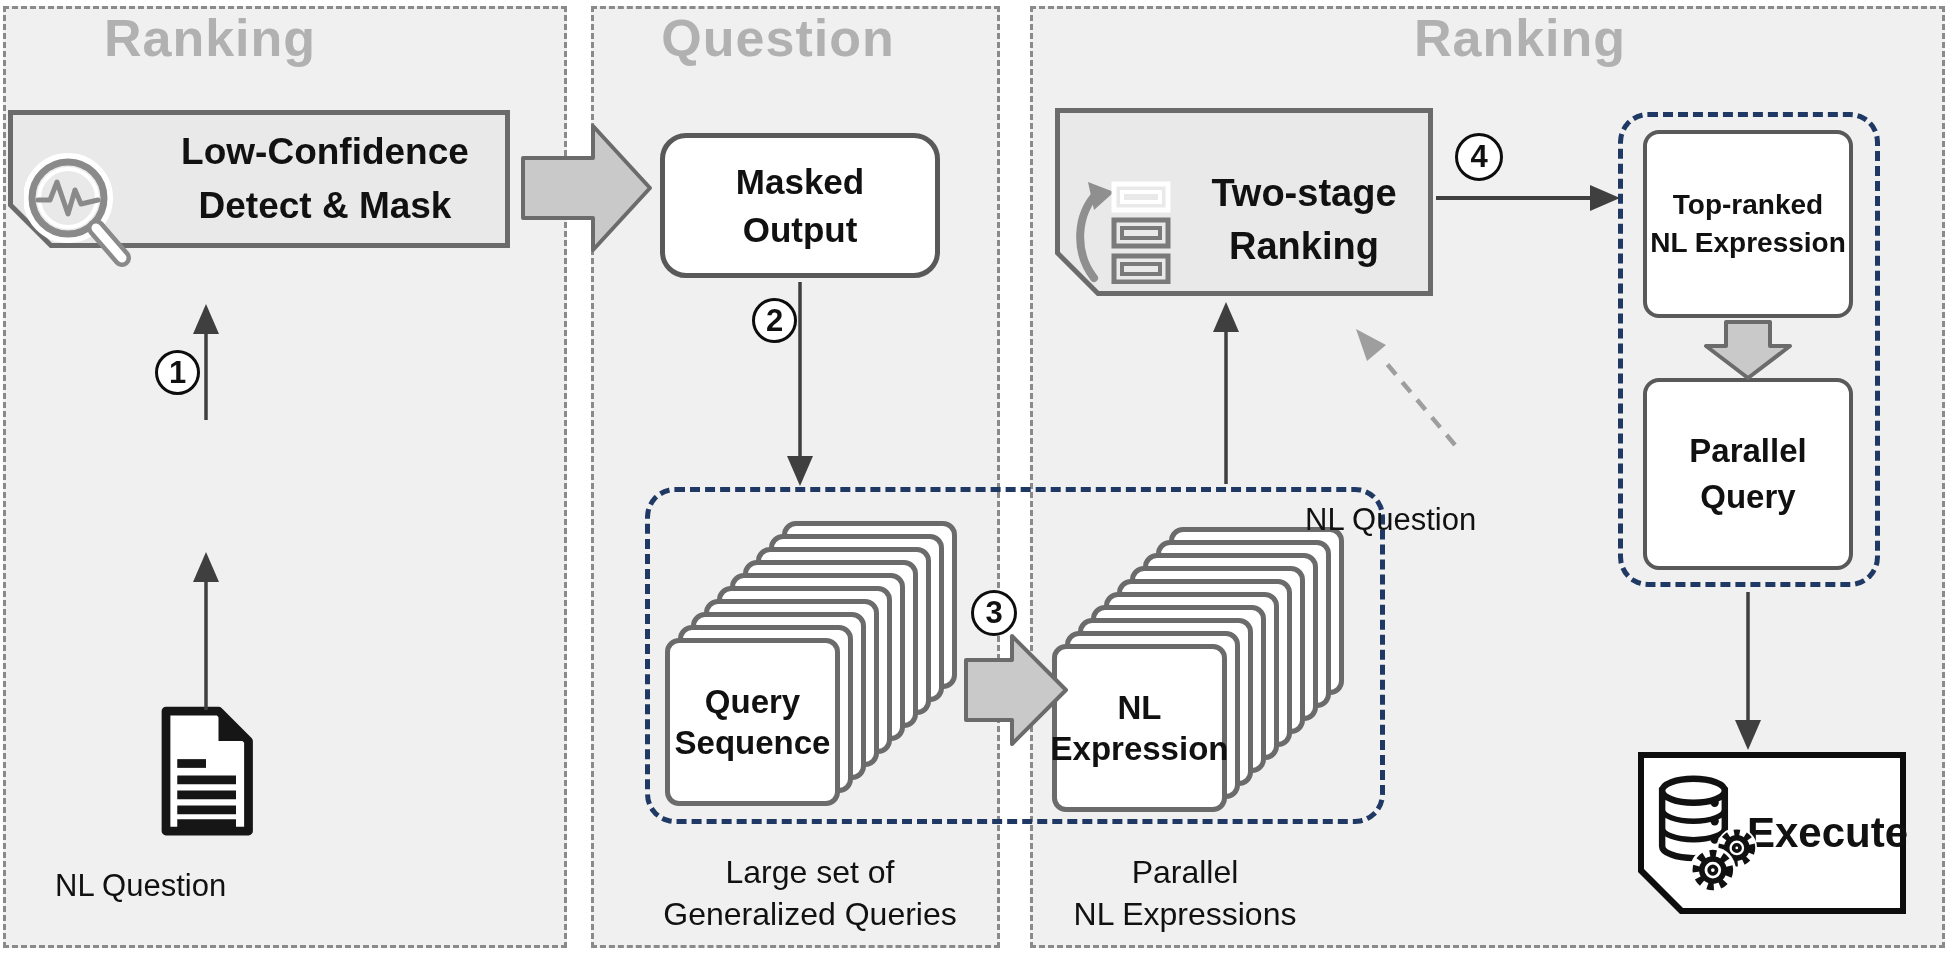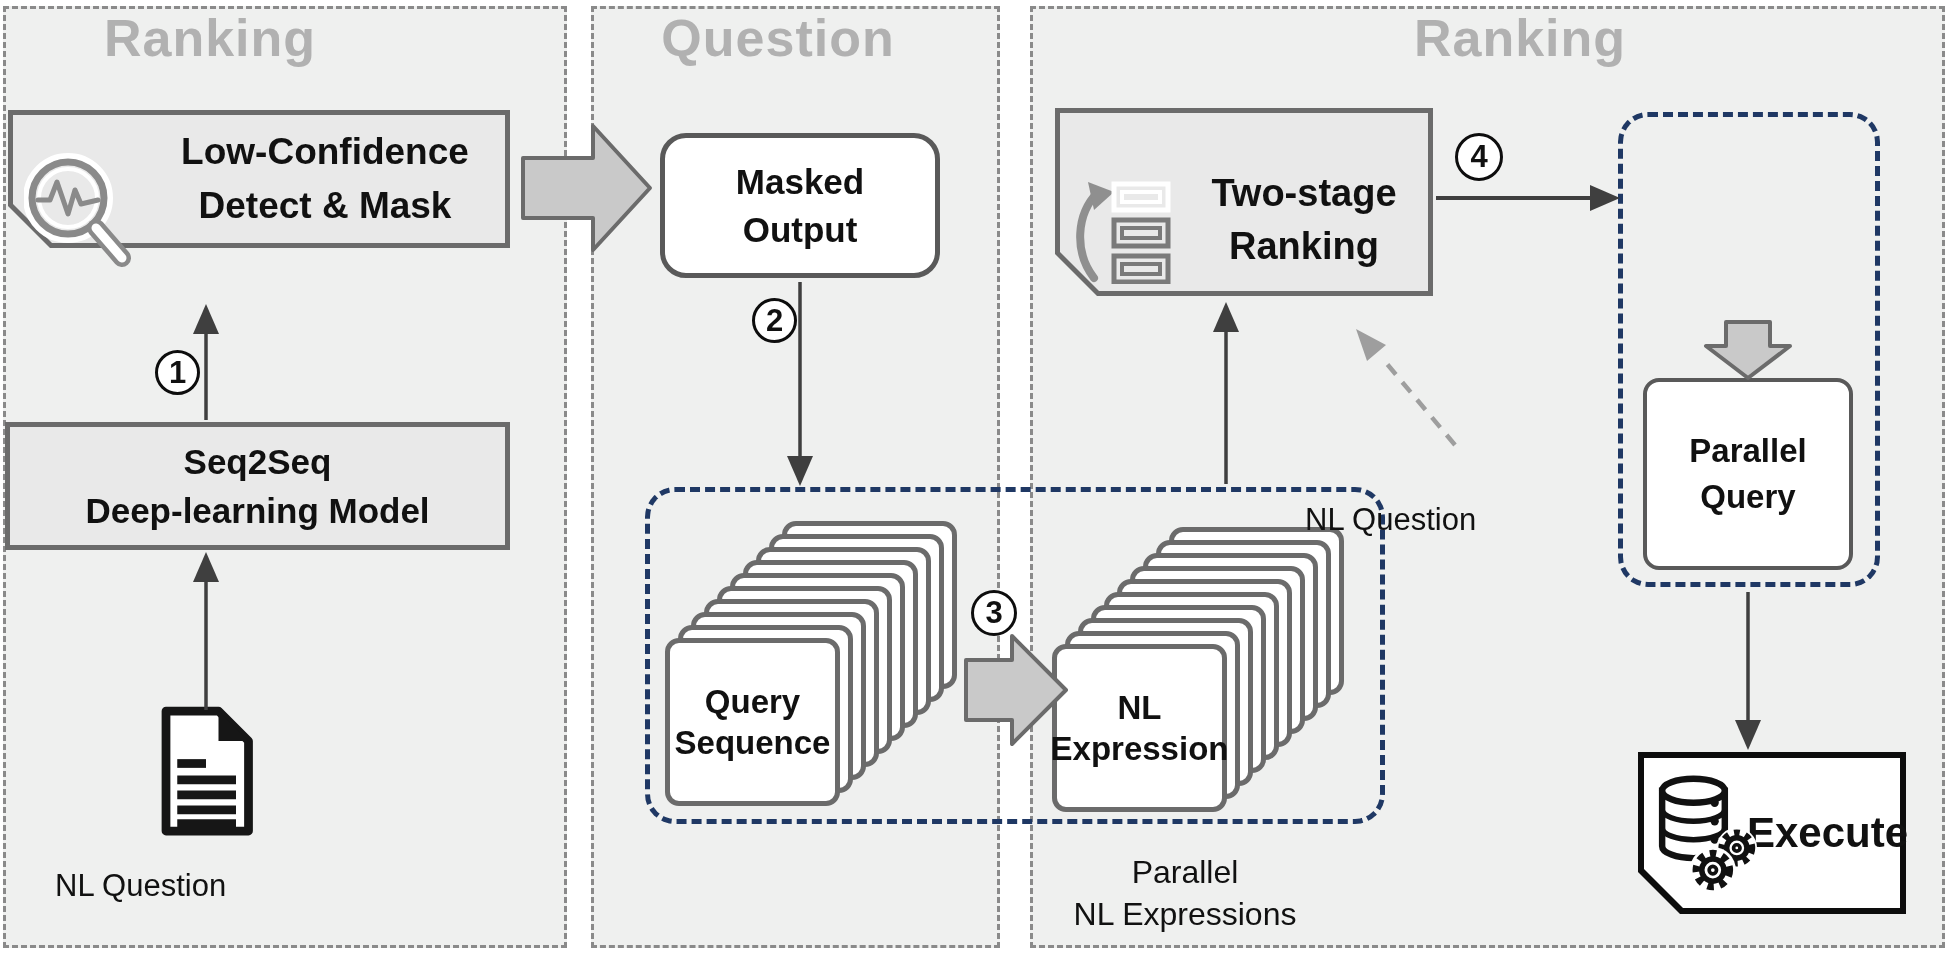--- a/index.html
+++ b/index.html
@@ -77,22 +77,20 @@
 
   <svg class="icon-abs" style="left:24px;top:148px;" width="118" height="128" viewBox="0 0 118 128">
     <circle cx="44" cy="50" r="42" fill="none" stroke="#ffffff" stroke-width="6"></circle>
     <circle cx="44" cy="50" r="36" fill="none" stroke="#8a8a8a" stroke-width="7"></circle>
     <circle cx="44" cy="50" r="29" fill="none" stroke="#ffffff" stroke-width="4"></circle>
     <polyline points="14,52 26,52 33,34 44,66 51,42 57,56 74,52" fill="none" stroke="#8a8a8a" stroke-width="5" stroke-linejoin="round" stroke-linecap="round"></polyline>
     <line x1="72" y1="80" x2="98" y2="110" stroke="#8a8a8a" stroke-width="18" stroke-linecap="round"></line>
     <line x1="72" y1="80" x2="98" y2="110" stroke="#ffffff" stroke-width="9" stroke-linecap="round"></line>
   </svg>
 
-  <div class="gbox ctext" style="left:5px;top:422px;width:505px;height:128px;font-size:35px;line-height:1.4;">Seq2Seq
-Deep-learning Model</div>
 
   <svg class="icon-abs" style="left:156px;top:706px;" width="100" height="130" viewBox="0 0 80 104">
     <path d="M8 4 H50 L74 28 V100 H8 Z" fill="#ffffff" stroke="#161616" stroke-width="7" stroke-linejoin="round"></path>
     <polygon points="50,4 74,28 50,28" fill="#161616"></polygon>
     <line x1="17" y1="46" x2="40" y2="46" stroke="#161616" stroke-width="7"></line>
     <line x1="17" y1="59" x2="64" y2="59" stroke="#161616" stroke-width="7"></line>
     <line x1="17" y1="71" x2="64" y2="71" stroke="#161616" stroke-width="7"></line>
     <line x1="17" y1="83" x2="64" y2="83" stroke="#161616" stroke-width="7"></line>
     <line x1="17" y1="94" x2="64" y2="94" stroke="#161616" stroke-width="7"></line>
   </svg>
@@ -130,20 +128,22 @@
     <div class="scard layer"></div>
     <div class="scard layer"></div>
     <div class="scard layer"></div>
     <div class="scard layer"></div>
     <div class="scard layer"></div>
     <div class="scard layer"></div>
     <div class="scard front">NL
 Expression</div>
   </div>
 
+  <div class="caption" style="left:595px;top:852px;width:430px;">Large set of
+Generalized Queries</div>
   <div class="caption" style="left:985px;top:852px;width:400px;">Parallel
 NL Expressions</div>
 
   <div class="notch" style="left:1055px;top:108px;width:378px;height:188px;">
     <div class="nb-border" style="background:#6b6b6b;"></div>
     <div class="nb-fill" style="inset:5px;background:#e9e9e9;"></div>
     <div class="ctext" style="position:absolute;left:125px;top:0;right:5px;bottom:0;font-size:38px;line-height:1.4;margin-top:36px;">Two-stage
 Ranking</div>
   </div>
 
@@ -157,20 +157,22 @@
     <rect x="44" y="76" width="54" height="26" fill="#e9e9e9" stroke="#7a7a7a" stroke-width="5"></rect>
     <rect x="52" y="84" width="38" height="10" fill="none" stroke="#7a7a7a" stroke-width="4"></rect>
   </svg>
 
   <div class="stepnum" style="left:1455px;top:133px;width:48px;height:48px;">4</div>
 
   <div class="small-label" style="left:1305px;top:502px;width:260px;">NL Question</div>
 
   <div class="bluebox" style="left:1618px;top:112px;width:262px;height:475px;"></div>
 
+  <div class="wbox ctext" style="left:1643px;top:130px;width:210px;height:188px;border-width:4px;border-radius:16px;font-size:28px;line-height:1.35;">Top-ranked
+NL Expression</div>
 
   <div class="wbox ctext" style="left:1643px;top:378px;width:210px;height:192px;border-width:4px;border-radius:16px;font-size:33px;line-height:1.4;">Parallel
 Query</div>
 
   <div class="notch" style="left:1638px;top:752px;width:268px;height:162px;">
     <div class="nb-border" style="background:#0d0d0d;"></div>
     <div class="nb-fill" style="inset:6px;background:#ffffff;"></div>
     <div class="ctext" style="position:absolute;left:115px;top:0;right:4px;bottom:0;font-size:42px;">Execute</div>
   </div>
 

